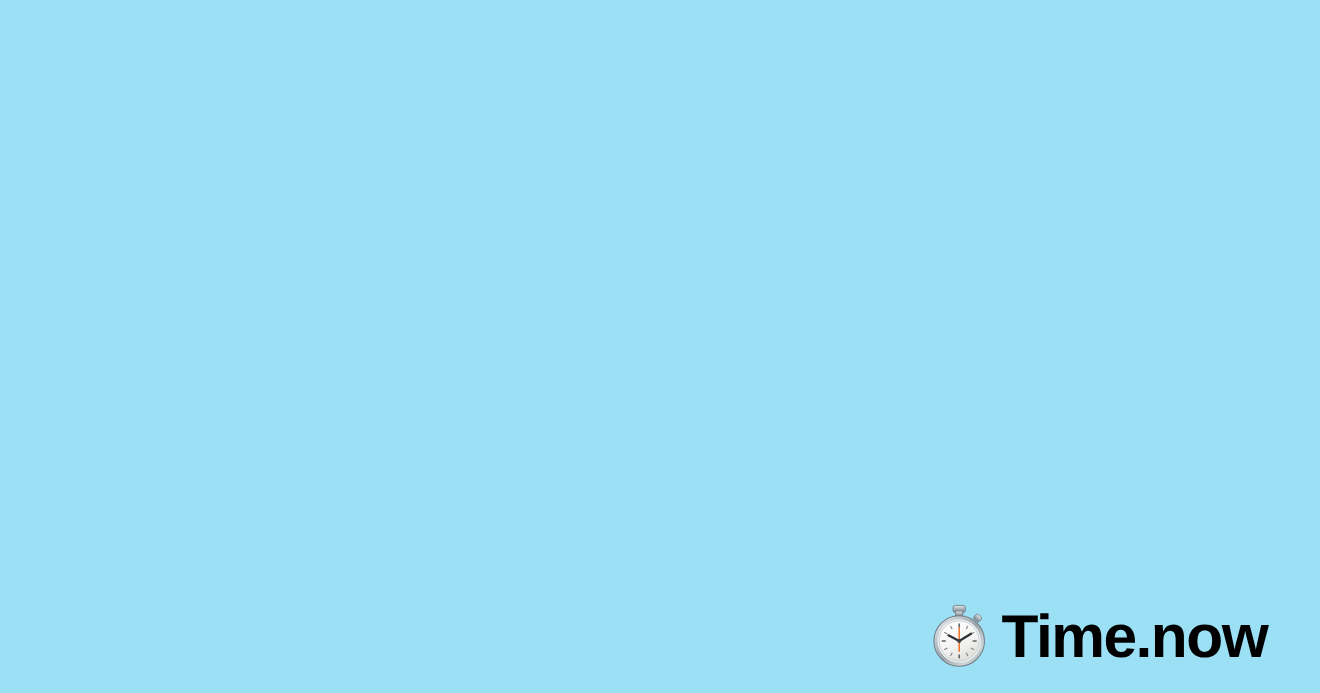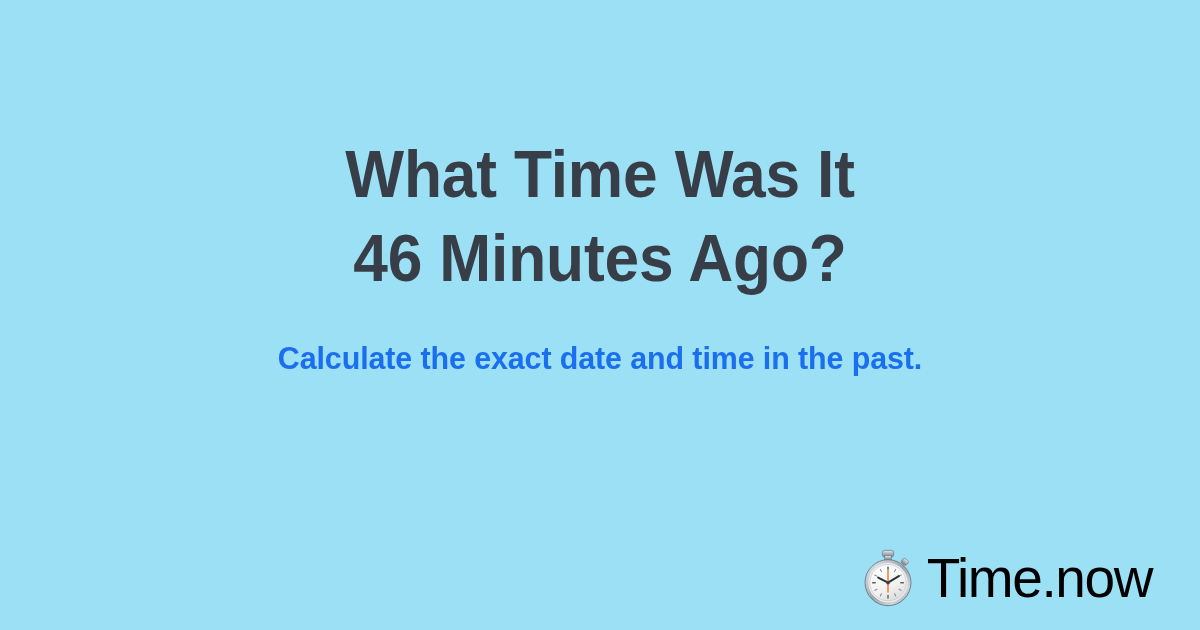--- a/index.html
+++ b/index.html
@@ -84,39 +84,31 @@
     width: 60px;
     height: 60px;
     flex: 0 0 60px;
     display: block;
   }
 
   .brand-name {
     color: #000000;
     font-family: "Liberation Sans", "DejaVu Sans", sans-serif;
     font-size: 55px;
-    font-weight: normal;
+    font-weight: bold;
     line-height: 60px;
     letter-spacing: -1.4px;
     white-space: nowrap;
   }
 </style>
 </head>
 <body>
 
 <div class="og-card">
 
-  <div class="hero">
-    <h1 class="headline">
-      <span class="headline-line">What Time Was It</span>
-      <span class="headline-line">46 Minutes Ago?</span>
-    </h1>
-
-    <p class="subtitle">Calculate the exact date and time in the past.</p>
-  </div>
 
   <div class="brand">
 
     <svg class="brand-mark" viewBox="0 0 64 64" xmlns="http://www.w3.org/2000/svg">
       <defs>
         <linearGradient id="bezel" x1="0" y1="0" x2="1" y2="1">
           <stop offset="0%" stop-color="#f4f6f7"></stop>
           <stop offset="22%" stop-color="#c9d0d4"></stop>
           <stop offset="50%" stop-color="#9aa4ab"></stop>
           <stop offset="78%" stop-color="#cfd6da"></stop>

